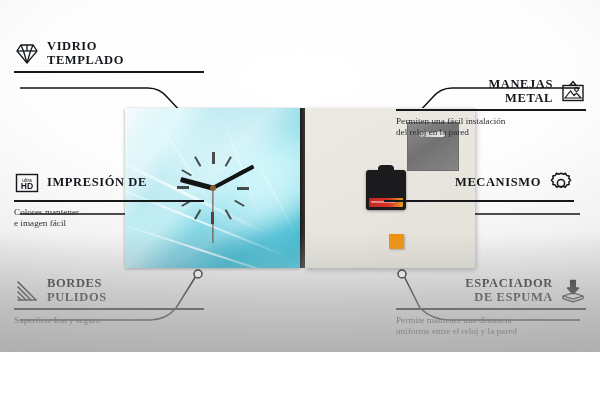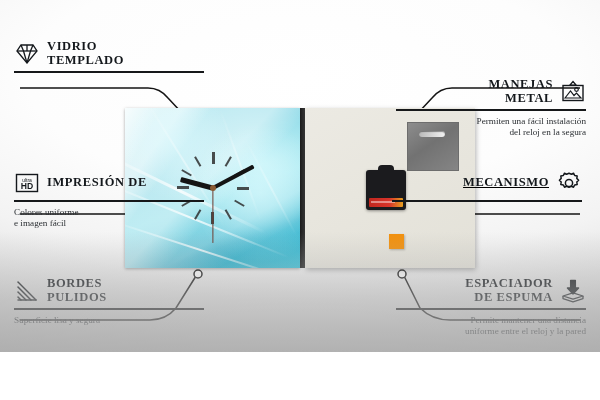--- a/index.html
+++ b/index.html
@@ -64,29 +64,29 @@
   .feat.right .head{justify-content:flex-end;}
   .feat .title{
     font-family:"Liberation Serif", serif;font-weight:700;font-size:12.5px;
     letter-spacing:.6px;color:#14181c;line-height:13.5px;text-transform:uppercase;
   }
   .feat.right .title{text-align:right;}
   .feat .rule{height:1.6px;background:#16181a;margin:4px 0 5px;}
   .feat .sub{
     font-family:"Liberation Serif", serif;font-size:9.2px;color:#2b2f33;line-height:11.6px;
   }
-  .feat.right .sub{text-align:right;}
+  .feat.right .sub{}
   .ico{width:26px;height:26px;flex:0 0 26px;display:block;}
   .ico svg{display:block;width:26px;height:26px;}
   
   #f-vidrio{left:14px;top:40px;}
   #f-impresion{left:14px;top:170px;}
   #f-bordes{left:14px;top:277px;}
   #f-manejas{left:396px;top:31px;margin-top:47px;}
-  #f-mecanismo{left:392px;top:170px;text-decoration:underline;}
+  #f-mecanismo{left:384px;top:170px;}
   #f-espaciador{left:396px;top:277px;}
   .connectors{position:absolute;left:0;top:0;width:600px;height:400px;pointer-events:none;}
 </style>
 </head>
 <body>
 
 <div id="stage">
 
   <svg class="connectors" viewBox="0 0 600 400">
     <g fill="none" stroke="#141414" stroke-width="1.5">
@@ -204,21 +204,21 @@
           <text x="13" y="11.6" text-anchor="middle" font-family="Liberation Sans, sans-serif" font-size="5" fill="#14181c">ultra</text>
           <text x="13" y="19.2" text-anchor="middle" font-family="Liberation Sans, sans-serif" font-size="8.6" font-weight="bold" fill="#14181c">HD</text>
         </svg>
       </span>
       <span class="title">
         <span>IMPRESIÓN DE</span><br>
       </span>
     </div>
     <div class="rule"></div>
     <div class="sub">
-      <span>Colores uniforme</span><br><span>e imagen fácil</span>
+      <span>Colores mantener</span><br><span>e imagen fácil</span>
     </div>
   </div>
 
   <div class="feat left" id="f-bordes">
     <div class="head">
       <span class="ico">
         <svg viewBox="0 0 26 26">
             <g stroke="#14181c" stroke-width="1.5" fill="none" stroke-linecap="round">
           <path d="M4 4 L22 22"></path>
               <path d="M4 9 L17 22"></path>
@@ -247,21 +247,21 @@
         <svg viewBox="0 0 26 26">
           <path d="M13 2.5 L16 6 H10 Z" fill="none" stroke="#14181c" stroke-width="1.2"></path>
           <rect x="3" y="6.5" width="20" height="15" fill="none" stroke="#14181c" stroke-width="1.4"></rect>
           <path d="M5 19 L10.5 12 L14 16.5 L16.5 14 L21 19 Z" fill="none" stroke="#14181c" stroke-width="1.2"></path>
           <circle cx="16.5" cy="10.5" r="1.8" fill="none" stroke="#14181c" stroke-width="1.2"></circle>
         </svg>
       </span>
     </div>
     <div class="rule"></div>
     <div class="sub">
-      <span>Permiten una fácil instalación</span><br><span>del reloj en la segura</span>
+      <span>Permiten una fácil instalación</span><br><span>del reloj en la pared</span>
     </div>
   </div>
 
   <div class="feat right" id="f-mecanismo">
     <div class="head">
       <span class="title">
         <span>MECANISMO</span><br>
       </span>
       <span class="ico">
         <svg viewBox="0 0 26 26">

